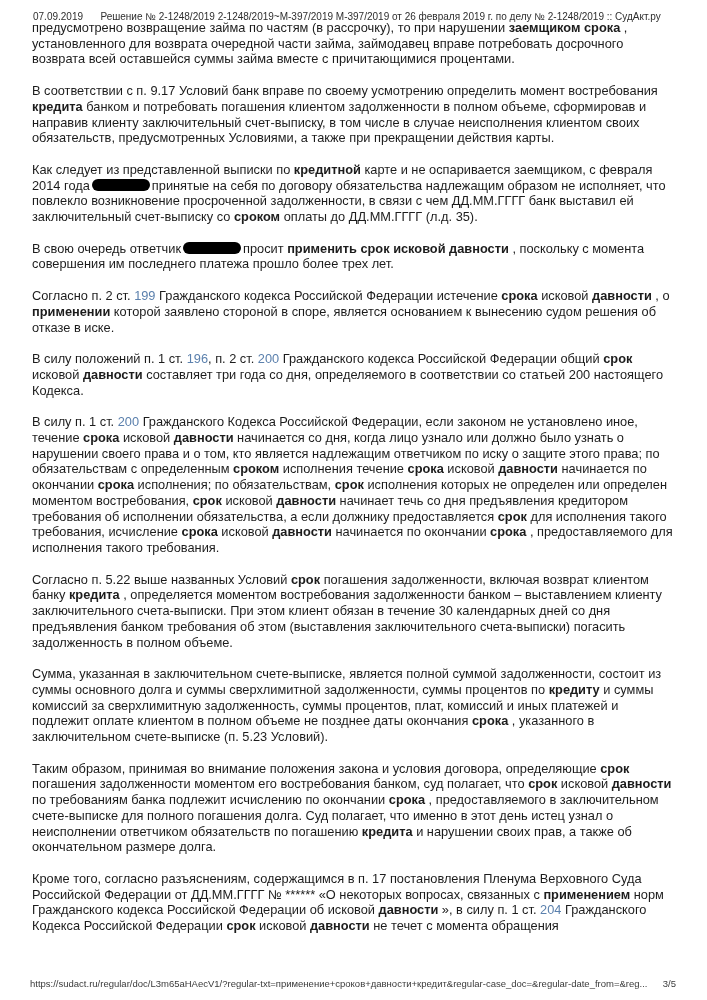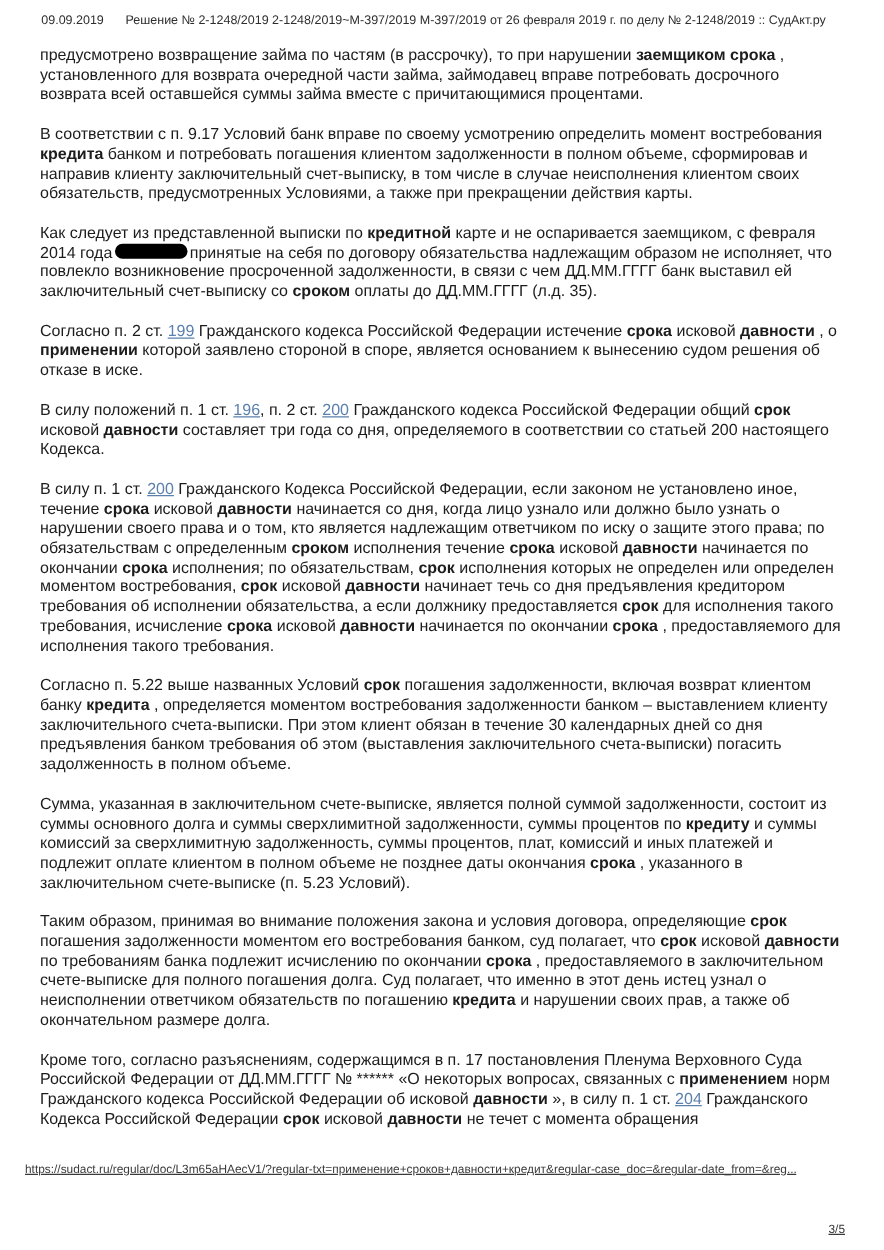--- a/index.html
+++ b/index.html
@@ -8,52 +8,53 @@
     font-family:"Liberation Sans", sans-serif;color:#1c1c1c;overflow:hidden;
   }
   .print-header{
     position:absolute;top:11px;left:33px;right:31px;
     display:flex;align-items:baseline;
     font-size:10px;color:#2e2e2e;white-space:nowrap;
   }
   .print-header .date{flex:0 0 auto;}
   .print-header .title{flex:1 1 auto;text-align:center;padding-left:2px;overflow:hidden;}
   .doc-body{
-    position:absolute;top:36px;left:32px;width:645px;
+    position:absolute;top:20px;left:32px;width:645px;
     font-size:12.8px;line-height:15.7px;color:#1c1c1c;text-align:left;
   }
   .para{margin:0 0 16px 0;padding:0;}
   .hl{font-weight:bold;}
   .statute-link{
-    text-decoration:underline;cursor:pointer;
+    cursor:pointer;
   }
   .redaction{
     display:inline-block;width:58px;height:12px;background:#000000;
     border-radius:7px;vertical-align:-1px;margin:0 2px;
   }
   .print-footer{
-    position:absolute;left:20px;right:31px;bottom:11px;
-    display:flex;justify-content:space-between;align-items:flex-start;
-    font-size:9.5px;color:#3a3a3a;white-space:nowrap;text-decoration:underline;
+    position:absolute;left:30px;right:31px;bottom:11px;
+    display:flex;justify-content:space-between;align-items:flex-end;
+    font-size:9.5px;color:#3a3a3a;white-space:nowrap;
   }
   .print-footer .url{overflow:hidden;text-overflow:ellipsis;max-width:640px;}
   .print-footer .pageno{flex:0 0 auto;padding-left:12px;margin-top:48px;}
 </style>
 </head>
 <body>
 
 <div class="print-header">
-  <span class="date">09.09.2019</span>
+  <span class="date">07.09.2019</span>
   <span class="title">Решение № 2-1248/2019 2-1248/2019~М-397/2019 М-397/2019 от 26 февраля 2019 г. по делу № 2-1248/2019 :: СудАкт.ру</span>
 </div>
 
 <div class="doc-body">
     <p class="para"><span>предусмотрено возвращение займа по частям (в рассрочку), то при нарушении </span><span class="hl">заемщиком срока</span><span> , установленного для возврата очередной части займа, займодавец вправе потребовать досрочного возврата всей оставшейся суммы займа вместе с причитающимися процентами.</span></p>
     <p class="para"><span>В соответствии с п. 9.17 Условий банк вправе по своему усмотрению определить момент востребования </span><span class="hl">кредита</span><span> банком и потребовать погашения клиентом задолженности в полном объеме, сформировав и направив клиенту заключительный счет-выписку, в том числе в случае неисполнения клиентом своих обязательств, предусмотренных Условиями, а также при прекращении действия карты.</span></p>
     <p class="para"><span>Как следует из представленной выписки по </span><span class="hl">кредитной</span><span> карте и не оспаривается заемщиком, с февраля 2014 года</span><span class="redaction"></span><span>принятые на себя по договору обязательства надлежащим образом не исполняет, что повлекло возникновение просроченной задолженности, в связи с чем ДД.ММ.ГГГГ банк выставил ей заключительный счет-выписку со </span><span class="hl">сроком</span><span> оплаты до ДД.ММ.ГГГГ (л.д. 35).</span></p>
+    <p class="para"><span>В свою очередь ответчик</span><span class="redaction"></span><span>просит </span><span class="hl">применить срок исковой давности</span><span> , поскольку с момента совершения им последнего платежа прошло более трех лет.</span></p>
     <p class="para"><span>Согласно п. 2 ст. </span><a class="statute-link" style="color: rgb(91, 128, 173);">199</a><span> Гражданского кодекса Российской Федерации истечение </span><span class="hl">срока</span><span> исковой </span><span class="hl">давности</span><span> , о </span><span class="hl">применении</span><span> которой заявлено стороной в споре, является основанием к вынесению судом решения об отказе в иске.</span></p>
     <p class="para"><span>В силу положений п. 1 ст. </span><a class="statute-link" style="color: rgb(91, 128, 173);">196</a><span>, п. 2 ст. </span><a class="statute-link" style="color: rgb(91, 128, 173);">200</a><span> Гражданского кодекса Российской Федерации общий </span><span class="hl">срок</span><span> исковой </span><span class="hl">давности</span><span> составляет три года со дня, определяемого в соответствии со статьей 200 настоящего Кодекса.</span></p>
     <p class="para"><span>В силу п. 1 ст. </span><a class="statute-link" style="color: rgb(91, 128, 173);">200</a><span> Гражданского Кодекса Российской Федерации, если законом не установлено иное, течение </span><span class="hl">срока</span><span> исковой </span><span class="hl">давности</span><span> начинается со дня, когда лицо узнало или должно было узнать о нарушении своего права и о том, кто является надлежащим ответчиком по иску о защите этого права; по обязательствам с определенным </span><span class="hl">сроком</span><span> исполнения течение </span><span class="hl">срока</span><span> исковой </span><span class="hl">давности</span><span> начинается по окончании </span><span class="hl">срока</span><span> исполнения; по обязательствам, </span><span class="hl">срок</span><span> исполнения которых не определен или определен моментом востребования, </span><span class="hl">срок</span><span> исковой </span><span class="hl">давности</span><span> начинает течь со дня предъявления кредитором требования об исполнении обязательства, а если должнику предоставляется </span><span class="hl">срок</span><span> для исполнения такого требования, исчисление </span><span class="hl">срока</span><span> исковой </span><span class="hl">давности</span><span> начинается по окончании </span><span class="hl">срока</span><span> , предоставляемого для исполнения такого требования.</span></p>
     <p class="para"><span>Согласно п. 5.22 выше названных Условий </span><span class="hl">срок</span><span> погашения задолженности, включая возврат клиентом банку </span><span class="hl">кредита</span><span> , определяется моментом востребования задолженности банком – выставлением клиенту заключительного счета-выписки. При этом клиент обязан в течение 30 календарных дней со дня предъявления банком требования об этом (выставления заключительного счета-выписки) погасить задолженность в полном объеме.</span></p>
     <p class="para"><span>Сумма, указанная в заключительном счете-выписке, является полной суммой задолженности, состоит из суммы основного долга и суммы сверхлимитной задолженности, суммы процентов по </span><span class="hl">кредиту</span><span> и суммы комиссий за сверхлимитную задолженность, суммы процентов, плат, комиссий и иных платежей и подлежит оплате клиентом в полном объеме не позднее даты окончания </span><span class="hl">срока</span><span> , указанного в заключительном счете-выписке (п. 5.23 Условий).</span></p>
     <p class="para"><span>Таким образом, принимая во внимание положения закона и условия договора, определяющие </span><span class="hl">срок</span><span> погашения задолженности моментом его востребования банком, суд полагает, что </span><span class="hl">срок</span><span> исковой </span><span class="hl">давности</span><span> по требованиям банка подлежит исчислению по окончании </span><span class="hl">срока</span><span> , предоставляемого в заключительном счете-выписке для полного погашения долга. Суд полагает, что именно в этот день истец узнал о неисполнении ответчиком обязательств по погашению </span><span class="hl">кредита</span><span> и нарушении своих прав, а также об окончательном размере долга.</span></p>
     <p class="para"><span>Кроме того, согласно разъяснениям, содержащимся в п. 17 постановления Пленума Верховного Суда Российской Федерации от ДД.ММ.ГГГГ № ****** «О некоторых вопросах, связанных с </span><span class="hl">применением</span><span> норм Гражданского кодекса Российской Федерации об исковой </span><span class="hl">давности</span><span> », в силу п. 1 ст. </span><a class="statute-link" style="color: rgb(91, 128, 173);">204</a><span> Гражданского Кодекса Российской Федерации </span><span class="hl">срок</span><span> исковой </span><span class="hl">давности</span><span> не течет с момента обращения</span></p>
   </div>
 
 <div class="print-footer">

